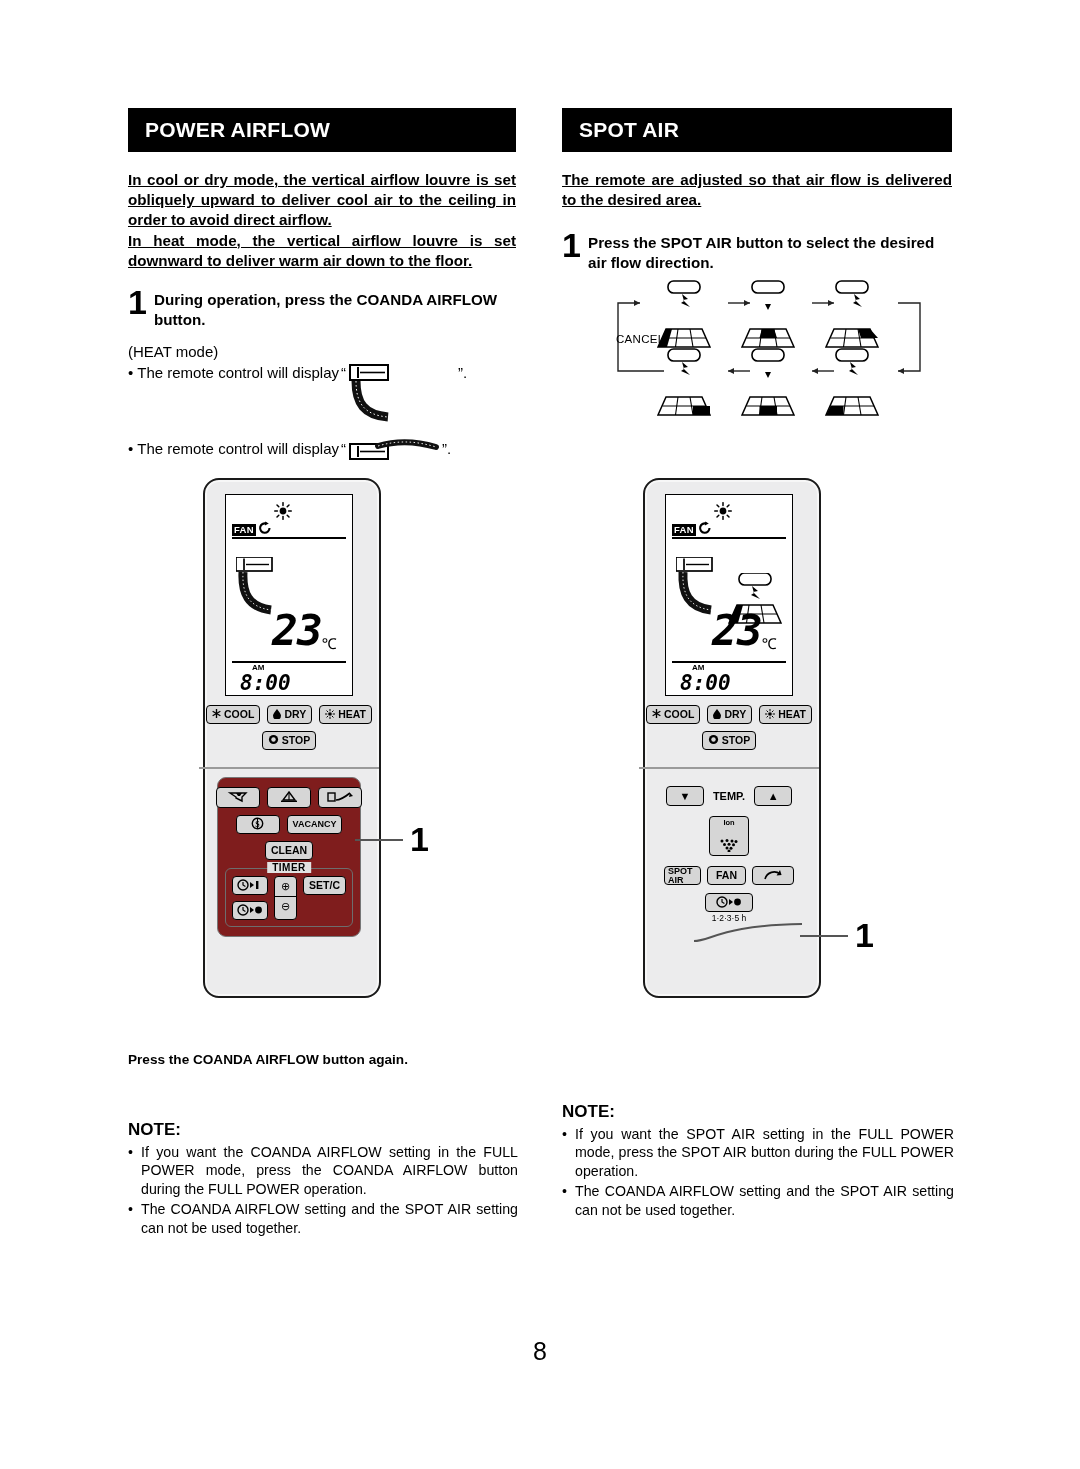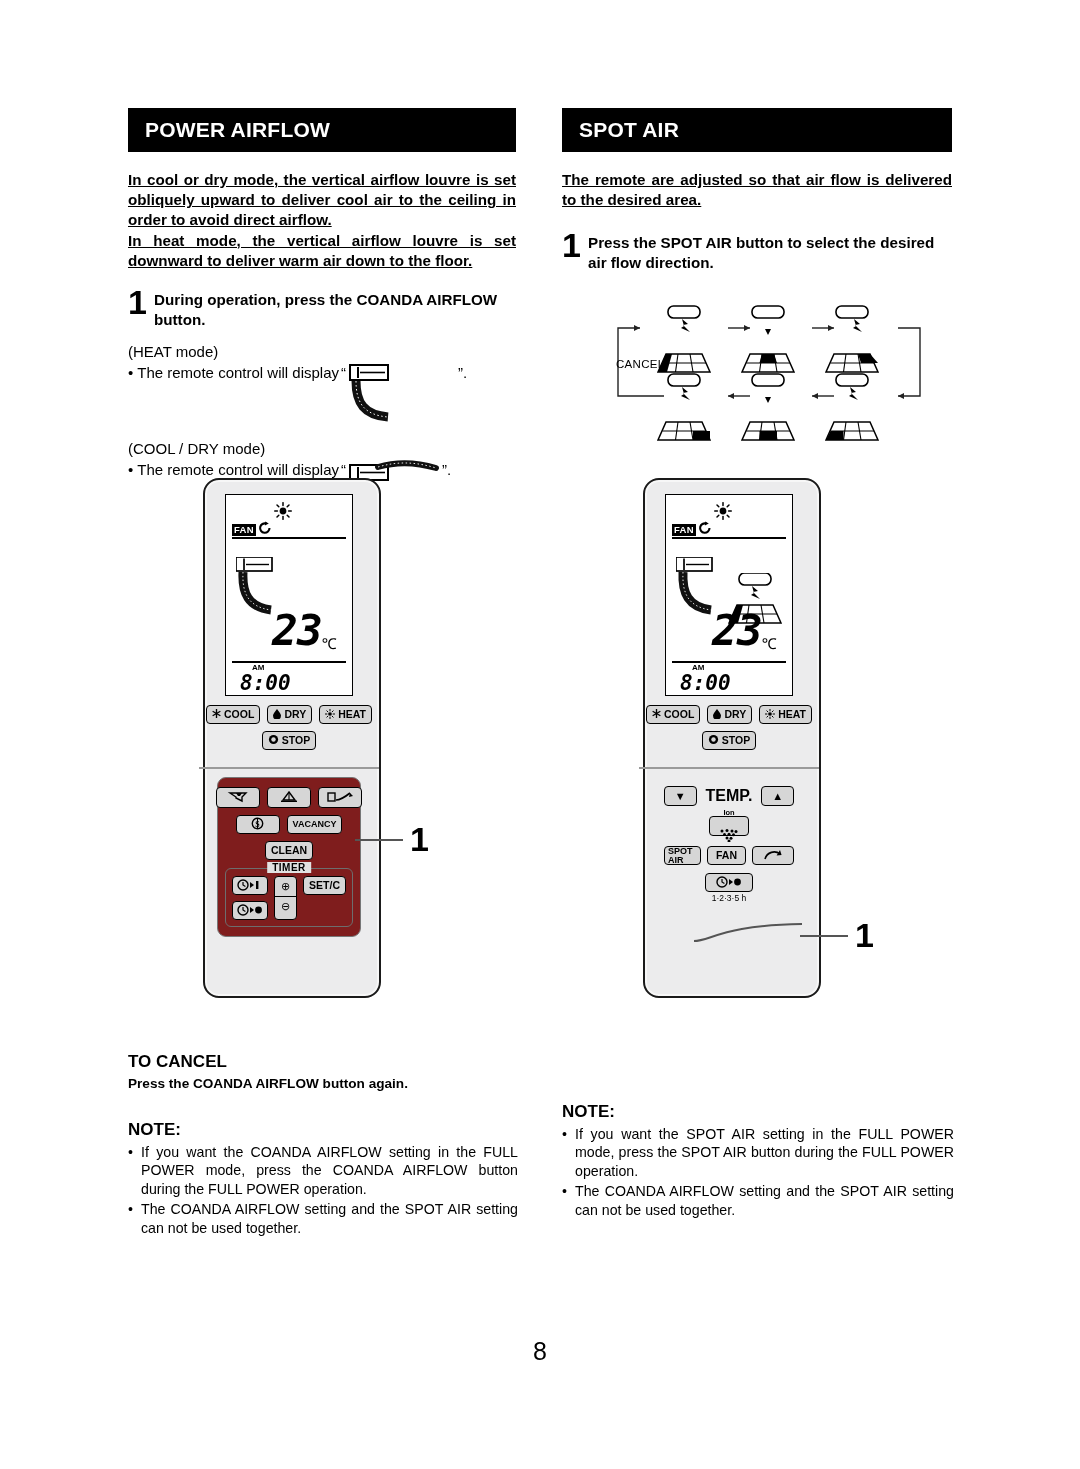--- a/index.html
+++ b/index.html
@@ -187,21 +187,20 @@
             <line x1="12" y1="9.5" x2="37" y2="9.5" stroke="#000" stroke-width="1.6"></line>
             <path d="M8,18 C8,40 16,52 40,54" stroke="#111" stroke-width="9" fill="none" stroke-linecap="butt"></path>
             <path d="M8,18 C8,40 16,52 40,54" stroke="#fff" stroke-width="1" fill="none" stroke-dasharray="1.5 2.5"></path>
           </svg>
         </span>
         <span class="quote">”.</span>
       </div>
     </div>
 
     <div class="modeblock" style="margin-top:14px;">
-      <div class="mode-label">(COOL / DRY mode)</div>
       <div class="displayline">
         <span class="bullet">•</span>
         <span>The remote control will display</span>
         <span class="quote">“</span>
         <span class="icon-slot" style="width:92px;height:22px;">
           <svg width="92" height="22" viewBox="0 0 92 22">
             <rect x="2" y="5" width="38" height="15" fill="#fff" stroke="#000" stroke-width="2"></rect>
             <line x1="10" y1="7" x2="10" y2="18" stroke="#000" stroke-width="2"></line>
             <line x1="12" y1="12.5" x2="37" y2="12.5" stroke="#000" stroke-width="1.6"></line>
             <path d="M30,7 C50,1 68,2 88,8" stroke="#111" stroke-width="6" fill="none" stroke-linecap="round"></path>
@@ -222,21 +221,21 @@
     <div class="intro">
       <p class="jst">The remote are adjusted so that air flow is delivered to the desired area.</p>
     </div>
 
     <div class="step" style="margin-top:20px;">
       <div class="step-num">1</div>
       <div class="step-text">Press the SPOT AIR button to select the desired air flow direction.</div>
     </div>
   </div>
 
-  <div class="cycle" style="left:600px;top:296px;width:340px;height:150px;">
+  <div class="cycle" style="left:600px;top:271px;width:340px;height:150px;">
     <svg width="340" height="150" viewBox="0 0 340 150">
       <defs>
 
         <g id="unitbar">
           <rect x="-15" y="-24" width="30" height="11" rx="5" fill="#fff" stroke="#000" stroke-width="1.6"></rect>
         </g>
       </defs>
 
       <path d="M128,32 L150,32" stroke="#222" stroke-width="1.4" fill="none"></path>
       <path d="M150,32 l-6,-3 v6 z" fill="#222"></path>
@@ -636,28 +635,28 @@
         </div>
       </div>
 
       <div class="divider"></div>
 
       <div class="subpanel2">
         <div class="btnrow" style="gap:9px;">
           <div class="key" style="width:38px;height:20px;">
             <span style="font-size:11px;">▼</span>
           </div>
-          <span style="font-size:16px;font-weight:bold;">TEMP.</span>
+          <span style="font-size:11px;font-weight:bold;">TEMP.</span>
           <div class="key" style="width:38px;height:20px;">
             <span style="font-size:11px;">▲</span>
           </div>
         </div>
 
         <div class="btnrow" style="margin-top:10px;">
-          <div class="key" style="width:40px;height:20px;flex-direction:column;gap:12px;">
+          <div class="key" style="width:40px;height:40px;flex-direction:column;gap:12px;">
             <span style="font-size:7.5px;font-weight:bold;">Ion</span>
             <span>
               <svg width="22" height="14" viewBox="0 0 22 14">
                 <g fill="#000">
                   <circle cx="4" cy="3" r="1.5"></circle>
                     <circle cx="9" cy="2.4" r="1.5"></circle>
                     <circle cx="14" cy="3" r="1.5"></circle>
                     <circle cx="18" cy="3.4" r="1.5"></circle>
                   <circle cx="6.5" cy="6.6" r="1.5"></circle>
                     <circle cx="11" cy="6.2" r="1.5"></circle>
@@ -709,21 +708,20 @@
   <div class="callout" style="left:800px;top:922px;">
     <div class="callout-line" style="width:48px;"></div>
     <div class="callout-num">1</div>
   </div>
 
   <svg style="position:absolute;left:690px;top:915px;" width="115" height="30">
     <path d="M4,26 C20,26 34,10 112,9" fill="none" stroke="#555" stroke-width="2"></path>
   </svg>
 
   <div style="position:absolute;left:128px;top:1048px;width:390px;">
-    <div class="tocancel">TO CANCEL</div>
     <div class="tocancel-sub">Press the COANDA AIRFLOW button again.</div>
   </div>
 
   <div style="position:absolute;left:128px;top:1120px;width:390px;">
     <div class="note-h">NOTE:</div>
     <ul class="note-list">
       <li>
         <span class="b">•</span>
         <span class="t">If you want the COANDA AIRFLOW setting in the FULL POWER mode, press the COANDA AIRFLOW button during the FULL POWER operation.</span>
       </li>

